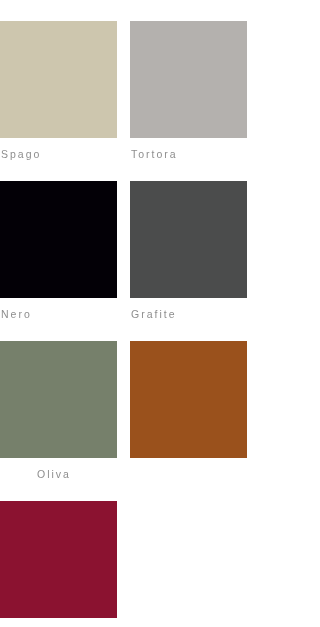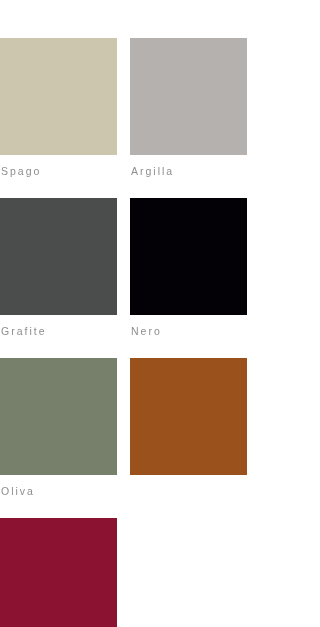--- a/index.html
+++ b/index.html
@@ -13,21 +13,21 @@
     background: #ffffff;
     font-family: "Liberation Sans", sans-serif;
     overflow: hidden;
   }
 
   .palette-grid {
     position: relative;
     width: 247px;
     height: 627px;
     box-sizing: border-box;
-    padding-top: 38px;
+    padding-top: 21px;
     display: grid;
     grid-template-columns: 117px 117px;
     grid-column-gap: 13px;
     grid-row-gap: 0px;
     grid-auto-rows: 160px;
     background: #ffffff;
   }
 
   .swatch-cell {
     position: relative;
@@ -65,33 +65,33 @@
 </head>
 <body>
 
 <div class="palette-grid" style="background: rgb(255, 255, 255);">
     <div class="swatch-cell">
       <div class="swatch-chip" title="Spago" style="background-color: rgb(205, 198, 174);"></div>
       <span class="swatch-label" style="color: rgb(142, 142, 142);">Spago</span>
     </div>
     <div class="swatch-cell">
       <div class="swatch-chip" title="Tortora" style="background-color: rgb(180, 177, 174);"></div>
-      <span class="swatch-label" style="color: rgb(142, 142, 142);">Argilla</span>
+      <span class="swatch-label" style="color: rgb(142, 142, 142);">Tortora</span>
+    </div>
+    <div class="swatch-cell">
+      <div class="swatch-chip" title="Nero" style="background-color: rgb(3, 0, 6);"></div>
+      <span class="swatch-label" style="color: rgb(142, 142, 142);">Nero</span>
     </div>
     <div class="swatch-cell">
       <div class="swatch-chip" title="Grafite" style="background-color: rgb(75, 76, 76);"></div>
       <span class="swatch-label" style="color: rgb(142, 142, 142);">Grafite</span>
     </div>
     <div class="swatch-cell">
-      <div class="swatch-chip" title="Nero" style="background-color: rgb(3, 0, 6);"></div>
-      <span class="swatch-label" style="color: rgb(142, 142, 142);">Nero</span>
-    </div>
-    <div class="swatch-cell">
       <div class="swatch-chip" title="Oliva" style="background-color: rgb(118, 128, 107);"></div>
-      <span class="swatch-label" style="color: rgb(142, 142, 142);">Oliva</span>
+      <span class="swatch-label" style="color: rgb(142, 142, 142); margin-left: 36px;">Oliva</span>
     </div>
     <div class="swatch-cell">
       <div class="swatch-chip" title="" style="background-color: rgb(154, 81, 28);"></div>
       <span class="swatch-label is-empty" style="color: rgb(142, 142, 142);"></span>
     </div>
     <div class="swatch-cell">
       <div class="swatch-chip" title="" style="background-color: rgb(139, 18, 48);"></div>
       <span class="swatch-label is-empty" style="color: rgb(142, 142, 142);"></span>
     </div>
   </div>

